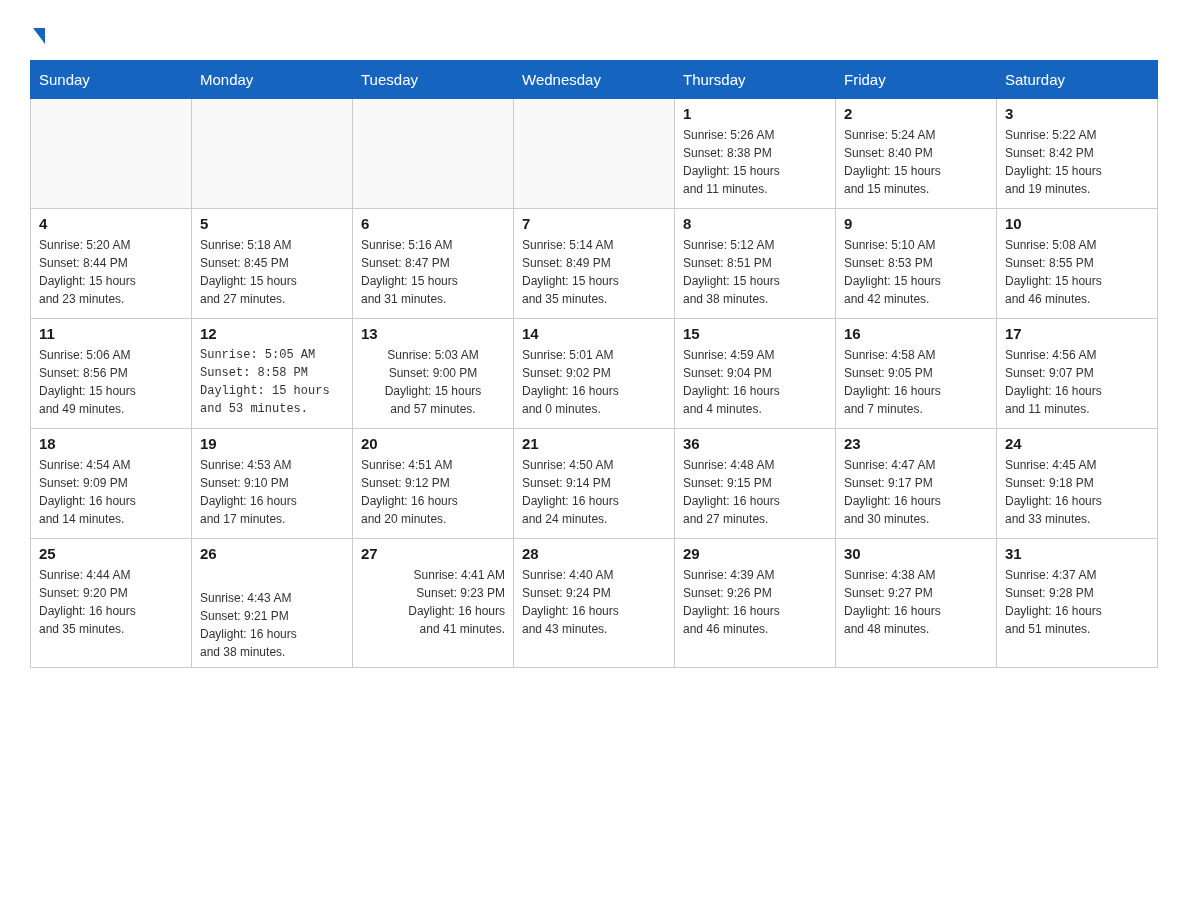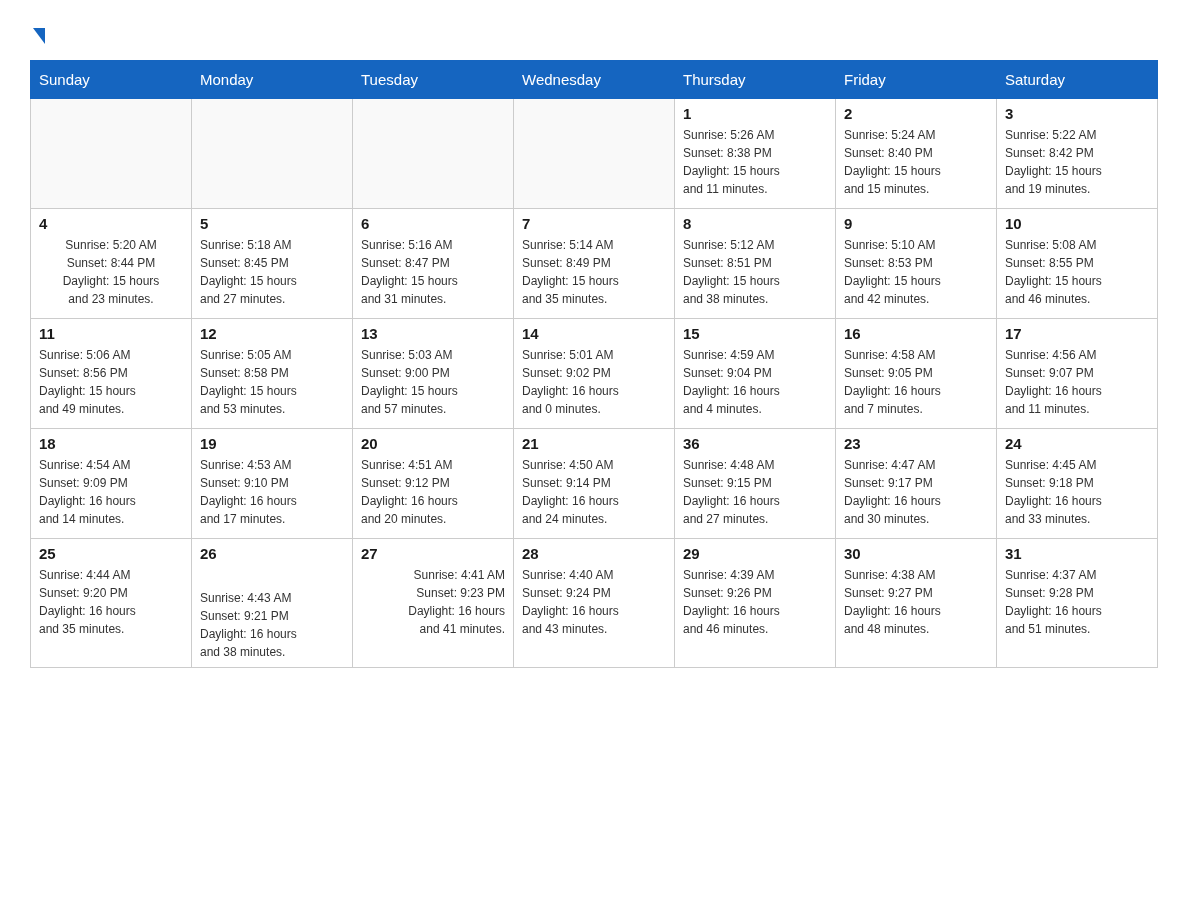--- a/index.html
+++ b/index.html
@@ -160,21 +160,21 @@
           <span class="day-num">3</span>
           <div class="day-info" style="white-space: pre-line;">Sunrise: 5:22 AM
 Sunset: 8:42 PM
 Daylight: 15 hours
 and 19 minutes.</div>
         </td>
       </tr>
       <tr>
         <td>
           <span class="day-num">4</span>
-          <div class="day-info" style="white-space: pre-line; text-align: center;">Sunrise: 5:20 AM
+          <div class="day-info" style="white-space: pre-line;">Sunrise: 5:20 AM
 Sunset: 8:44 PM
 Daylight: 15 hours
 and 23 minutes.</div>
         </td>
         <td>
           <span class="day-num">5</span>
           <div class="day-info" style="white-space: pre-line;">Sunrise: 5:18 AM
 Sunset: 8:45 PM
 Daylight: 15 hours
 and 27 minutes.</div>
@@ -218,28 +218,28 @@
       <tr>
         <td>
           <span class="day-num">11</span>
           <div class="day-info" style="white-space: pre-line;">Sunrise: 5:06 AM
 Sunset: 8:56 PM
 Daylight: 15 hours
 and 49 minutes.</div>
         </td>
         <td>
           <span class="day-num">12</span>
-          <div class="day-info" style="white-space: pre-line;">Sunrise: 5:05 AM
+          <div class="day-info" style="white-space: pre-line; font-family: Liberation Mono, monospace;">Sunrise: 5:05 AM
 Sunset: 8:58 PM
 Daylight: 15 hours
 and 53 minutes.</div>
         </td>
         <td>
           <span class="day-num">13</span>
-          <div class="day-info" style="white-space: pre-line;">Sunrise: 5:03 AM
+          <div class="day-info" style="white-space: pre-line; text-align: center;">Sunrise: 5:03 AM
 Sunset: 9:00 PM
 Daylight: 15 hours
 and 57 minutes.</div>
         </td>
         <td>
           <span class="day-num">14</span>
           <div class="day-info" style="white-space: pre-line;">Sunrise: 5:01 AM
 Sunset: 9:02 PM
 Daylight: 16 hours
 and 0 minutes.</div>

